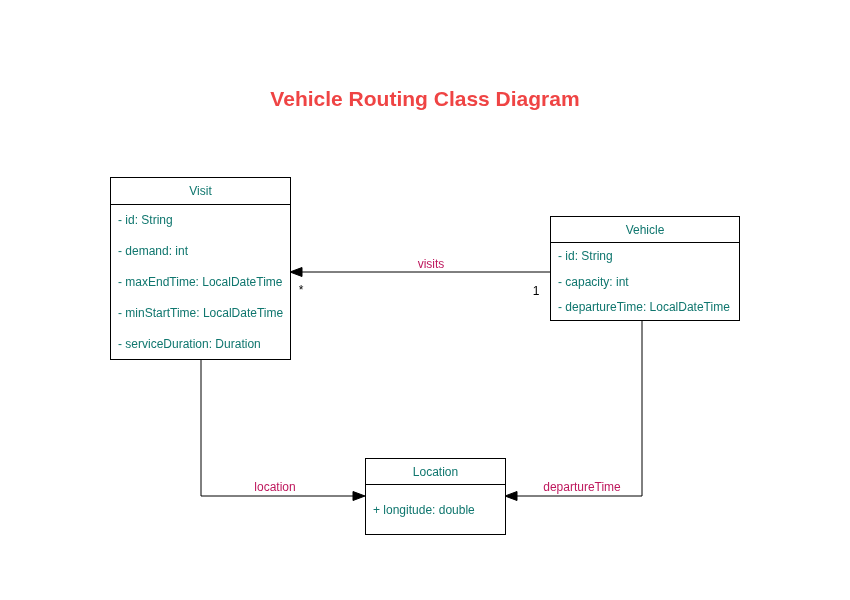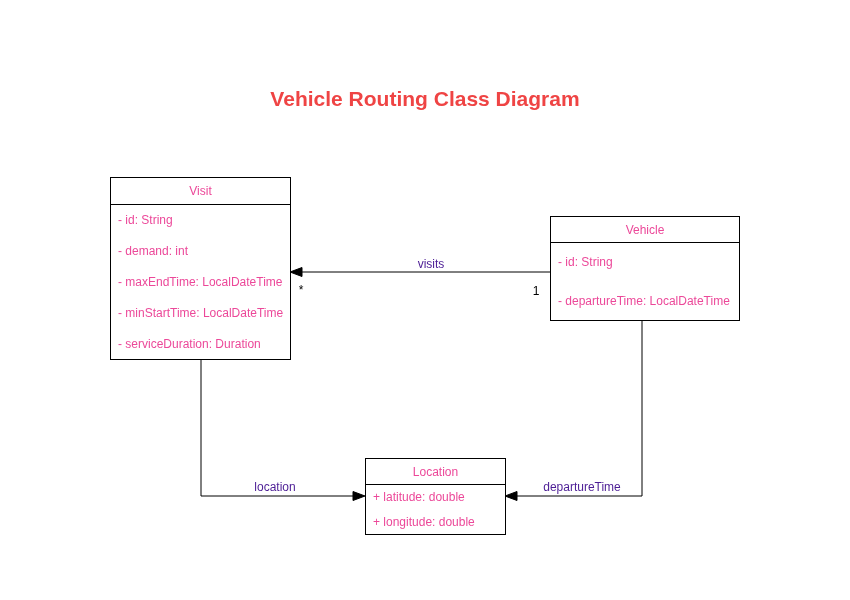--- a/index.html
+++ b/index.html
@@ -29,21 +29,21 @@
   }
   .connectors path.edge { stroke: #000000; stroke-width: 1; fill: none; }
   .connectors path.arrow { stroke: #000000; stroke-width: 1; fill: #000000; }
   .uml-class {
     position: absolute;
     background: #ffffff;
     border: 1px solid #000000;
     display: flex;
     flex-direction: column;
     font-size: 12px;
-    color: #ec4899;
+    color: #0f766e;
   }
   .uml-class-name {
     height: 26px;
     flex: 0 0 26px;
     border-bottom: 1px solid #000000;
     display: flex;
     align-items: center;
     justify-content: center;
   }
   .uml-attrs {
@@ -55,21 +55,21 @@
     flex: 1;
     display: flex;
     align-items: center;
     padding-left: 7px;
     white-space: nowrap;
   }
   .edge-label {
     position: absolute;
     font-size: 12px;
     line-height: 14px;
-    color: #4c1d95;
+    color: #be185d;
     text-align: center;
     white-space: nowrap;
   }
   .mult-label {
     position: absolute;
     font-size: 12px;
     line-height: 14px;
     color: #000000;
     text-align: center;
   }
@@ -98,28 +98,28 @@
       <div class="uml-attr">- maxEndTime: LocalDateTime</div>
       <div class="uml-attr">- minStartTime: LocalDateTime</div>
       <div class="uml-attr">- serviceDuration: Duration</div>
     </div>
   </div>
 
   <div class="uml-class" style="left:550px; top:216px; width:190px; height:105px;justify-content:space-between;">
     <div class="uml-class-name">Vehicle</div>
     <div class="uml-attrs">
       <div class="uml-attr">- id: String</div>
+      <div class="uml-attr">- capacity: int</div>
       <div class="uml-attr">- departureTime: LocalDateTime</div>
     </div>
   </div>
 
   <div class="uml-class" style="left:365px; top:458px; width:141px; height:77px;">
     <div class="uml-class-name">Location</div>
     <div class="uml-attrs">
-      <div class="uml-attr">+ latitude: double</div>
       <div class="uml-attr">+ longitude: double</div>
     </div>
   </div>
 
   <div class="edge-label" style="left:386px; top:257px; width:90px;">visits</div>
   <div class="mult-label" style="left:294px; top:283px; width:14px;">*</div>
   <div class="mult-label" style="left:529px; top:284px; width:14px;">1</div>
   <div class="edge-label" style="left:230px; top:480px; width:90px;">location</div>
   <div class="edge-label" style="left:536px; top:480px; width:92px;">departureTime</div>
 

